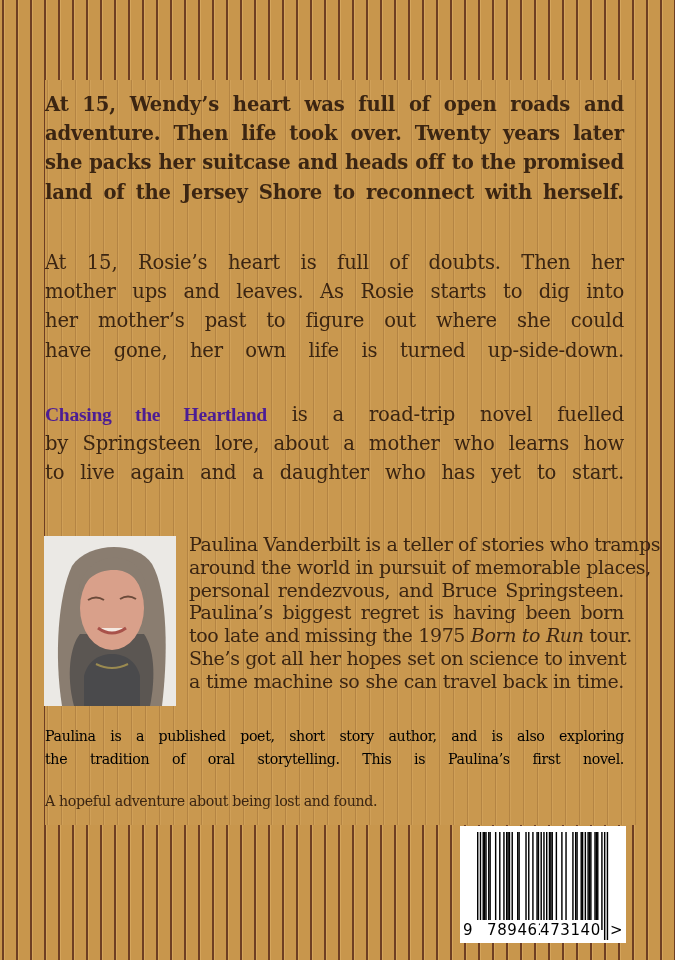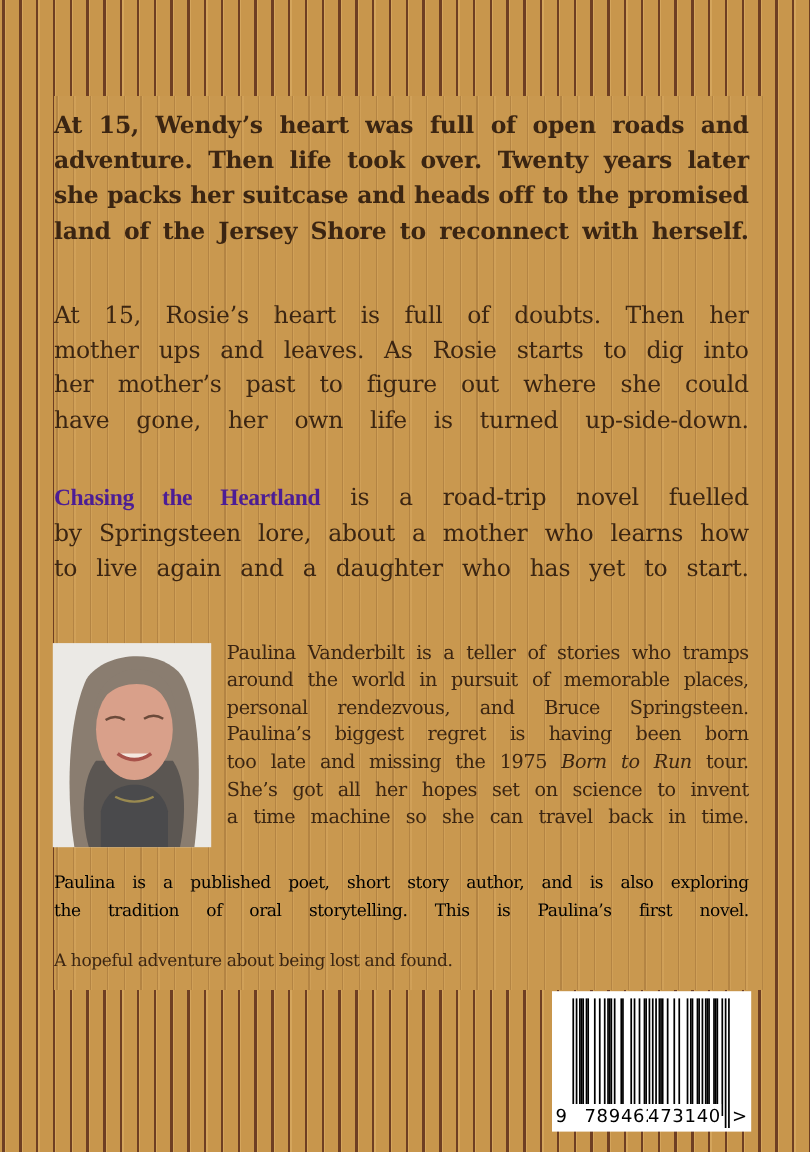--- a/index.html
+++ b/index.html
@@ -35,21 +35,21 @@
   .p1 { top: 90px; font-weight: bold; }
   .p2 { top: 248px; }
   .p3 { top: 400px; }
   .title-bold { font-weight: bold; color: #4c1d95; font-family: Liberation Serif, serif; letter-spacing: -0.3px; }
   .photo {
     position: absolute; left: 44px; top: 536px; width: 132px; height: 170px;
     overflow: hidden; background: #eceae6;
   }
   .bio {
     position: absolute; left: 189px; top: 533px; width: 435px;
-    font-size: 16px; line-height: 22.8px; color: #3b2512;
+    font-size: 19px; line-height: 22.8px; color: #3b2512;
     letter-spacing: -0.35px;
   }
   .bio span.l, .bio2 span.l { display: block; text-align: justify; text-align-last: justify; white-space: nowrap; }
   .bio2 {
     position: absolute; left: 45px; top: 725px; width: 579px;
     font-size: 14.2px; line-height: 22.8px; color: #000000; letter-spacing: -0.35px;
   }
   .tagline {
     position: absolute; left: 45px; top: 790px;
     font-size: 14.2px; line-height: 22.8px; color: #3b2512; letter-spacing: -0.35px;

